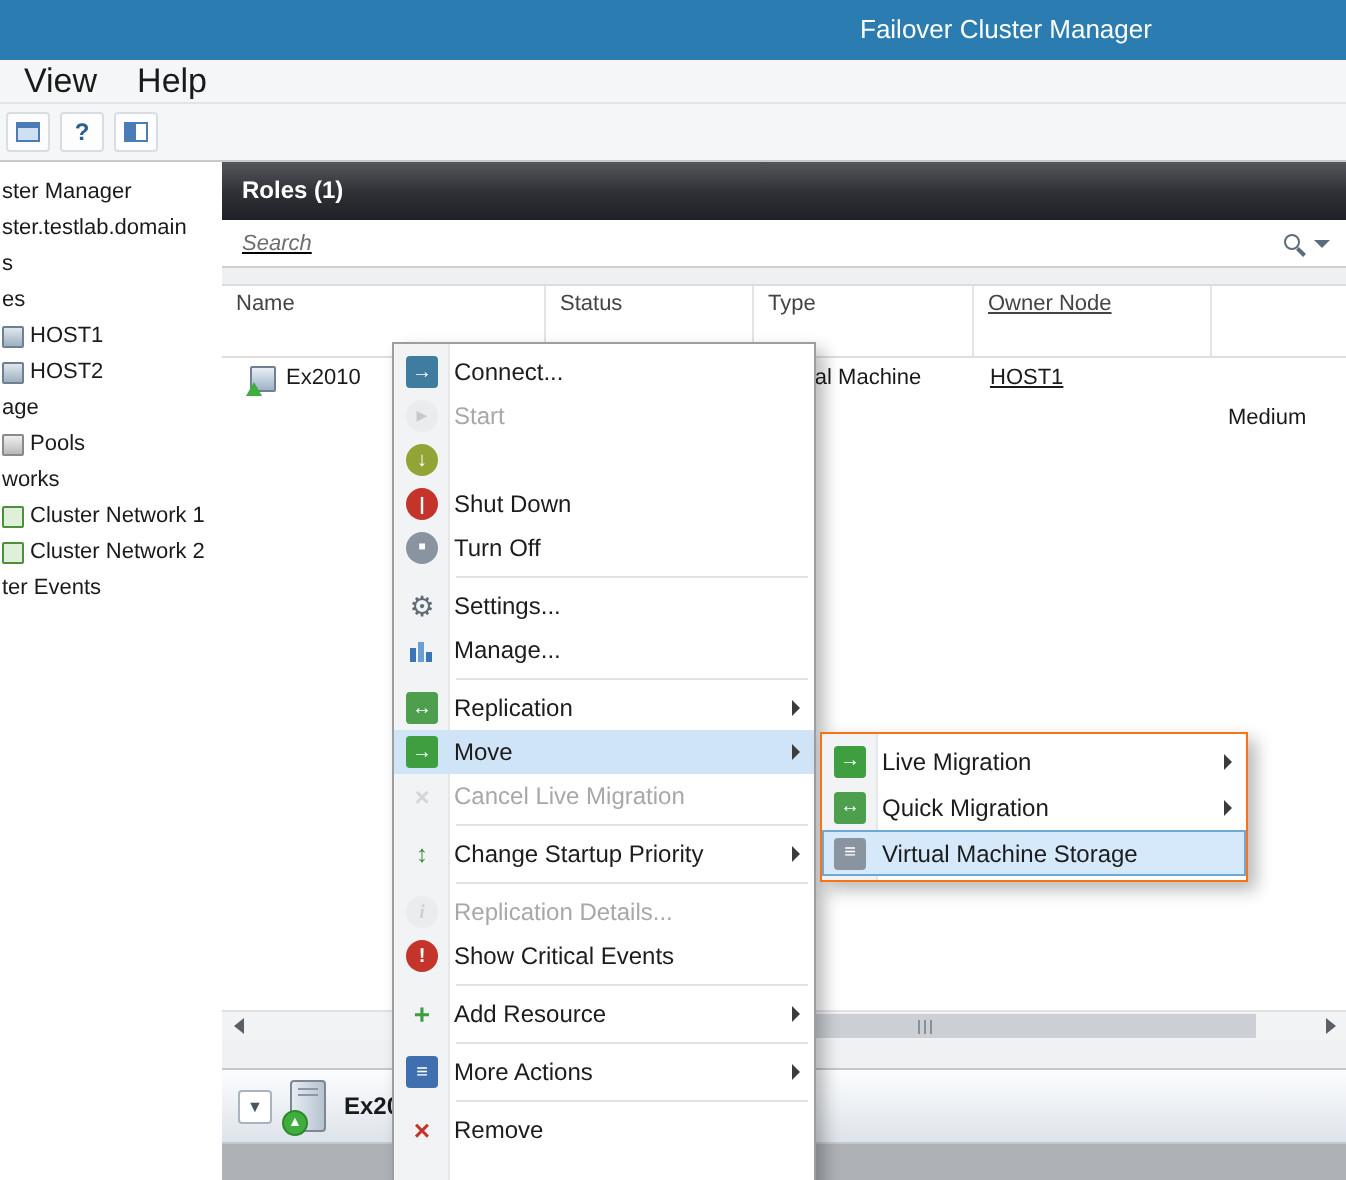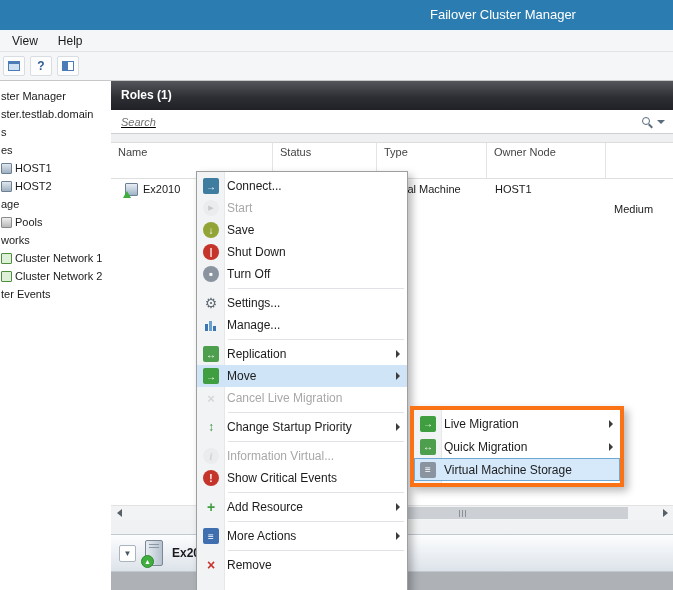--- a/index.html
+++ b/index.html
@@ -7,21 +7,21 @@
   body { font-family:"Liberation Sans","DejaVu Sans",sans-serif; }
 
   .window { position:relative; width:673px; height:590px; overflow:hidden; background:#fff; }
 
   
   .titlebar { position:absolute; top:0; left:0; width:673px; height:30px; background:#2b7cb0; }
   .titlebar .title { position:absolute; left:430px; top:0; line-height:30px; color:#fff; font-size:13px; }
 
   
   .menubar { position:absolute; top:30px; left:0; width:673px; height:22px; background:#f5f6f7; border-bottom:1px solid #e4e4e4; display:flex; align-items:center; }
-  .menubar .mitem { font-size:12px; color:#1a1a1a; padding:2px 8px; margin-left:4px; }
+  .menubar .mitem { font-size:17px; color:#1a1a1a; padding:2px 8px; margin-left:4px; }
 
   
   .toolbar { position:absolute; top:52px; left:0; width:673px; height:29px; background:#f5f6f7; border-bottom:1px solid #c8c8c8; display:flex; align-items:center; padding-left:3px; gap:5px; }
   .tb { width:22px; height:20px; display:flex; align-items:center; justify-content:center; border:1px solid #d8dde2; background:#fdfdfe; border-radius:2px; }
   .tbi-console { width:12px; height:10px; background:#cfe0f0; border:1px solid #4b7cb8; box-shadow:inset 0 2px 0 #4b7cb8; }
   .tbi-help { color:#2d5c94; font-weight:bold; font-size:12px; }
   .tbi-tree { width:12px; height:10px; border:1px solid #4b7cb8; background:linear-gradient(90deg,#4b7cb8 0 5px,#fff 5px); }
 
   
   .sidebar { position:absolute; top:81px; left:0; width:130px; bottom:0; background:#fff; border-right:1px solid #c6c6c6; padding-top:6px; overflow:hidden; }
@@ -42,21 +42,21 @@
   .search-tools { display:flex; align-items:center; gap:4px; padding-right:8px; }
   .mag { position:relative; width:12px; height:12px; }
   .mag::before { content:""; position:absolute; top:1px; left:1px; width:6px; height:6px; border:1.5px solid #5a6b7c; border-radius:50%; }
   .mag::after { content:""; position:absolute; width:5px; height:2px; background:#5a6b7c; transform:rotate(45deg); right:0px; bottom:1px; }
   .dd-arrow { width:0; height:0; border-left:4px solid transparent; border-right:4px solid transparent; border-top:4px solid #5a6b7c; }
 
   .gapband { height:9px; background:#eef0f1; border-bottom:1px solid #dcdcdc; }
 
   .cols { height:36px; display:flex; background:#fff; border-bottom:1px solid #dfdfdf; }
   .col { font-size:11px; color:#444; line-height:18px; padding-left:7px; border-right:1px solid #e4e4e4; overflow:hidden; white-space:nowrap; }
-  .w-name { width:162px; } .w-status { width:104px; } .w-type { width:110px; } .w-owner { width:119px; } .w-prio { width:60px;margin-top:40px; }
+  .w-name { width:162px; } .w-status { width:104px; } .w-type { width:110px; } .w-owner { width:119px;text-decoration:underline; } .w-prio { width:60px;margin-top:40px; }
   .col-fill { flex:1; border-right:none; }
 
   .listarea { flex:1; background:#fff; overflow:hidden; }
   .datarow { height:20px; display:flex; align-items:center; font-size:11px; color:#1a1a1a; }
   .cell { display:flex; align-items:center; overflow:hidden; white-space:nowrap; height:100%; }
   .cell.w-name { padding-left:14px; gap:5px; }
   .cell.w-status { padding-left:8px; gap:5px; }
   .cell.w-type, .cell.w-owner, .cell.w-prio { padding-left:8px; }
 
   .vm-icon { position:relative; width:13px; height:13px; flex:0 0 13px; background:linear-gradient(#e8eef5,#9fb3c6); border:1px solid #6e8094; border-radius:1px; }
@@ -79,21 +79,21 @@
   .chev-btn { width:17px; height:17px; border:1px solid #aab4bf; background:#fff; border-radius:2px; display:flex; align-items:center; justify-content:center; font-size:8px; color:#4a5560; }
   .server-big { position:relative; width:18px; height:26px; background:linear-gradient(90deg,#e7ecf2,#b6c2cf); border:1px solid #7b8894; border-radius:2px; }
   .server-big::before { content:""; position:absolute; left:3px; right:3px; top:3px; height:6px; background:repeating-linear-gradient(#8a98a6 0 1px,transparent 1px 3px); }
   .server-big::after { content:"▲"; position:absolute; left:-5px; bottom:-3px; width:11px; height:11px; font-size:7px; color:#fff; background:#3fae3f; border:1px solid #2b8a2b; border-radius:50%; display:flex; align-items:center; justify-content:center; }
   .detail-title { font-size:12px; font-weight:bold; color:#1a1a1a; }
   .detail-band { height:18px; background:#aeb2b7; }
 
   
   .cmenu { position:absolute; left:196px; top:171px; width:212px; height:426px; background:#fff; border:1px solid #9e9e9e; box-shadow:4px 4px 8px rgba(0,0,0,.28); padding:3px 0; z-index:50; }
   .cmenu::before { content:""; position:absolute; left:0; top:0; bottom:0; width:27px; background:#f2f3f5; border-right:1px solid #e6e7ea; }
-  .submenu { position:absolute; left:410px; top:366px; width:214px; background:#fff; border:4px solid #f97316; box-shadow:4px 4px 8px rgba(0,0,0,.28); padding:2px 0; z-index:55;margin-top:40px; }
+  .submenu { position:absolute; left:410px; top:366px; width:214px; background:#fff; border:1px solid #f97316; box-shadow:4px 4px 8px rgba(0,0,0,.28); padding:2px 0; z-index:55; }
   .submenu::before { content:""; position:absolute; left:0; top:0; bottom:0; width:27px; background:#f2f3f5; border-right:1px solid #e6e7ea; }
 
   .mi { position:relative; height:22px; display:flex; align-items:center; gap:8px; padding:0 20px 0 6px; font-size:12px; color:#1c1c1c; }
   .submenu .mi { height:23px; }
   .mi .lbl { flex:1; white-space:nowrap; overflow:hidden; }
   .mi.disabled .lbl { color:#a8a8a8; }
   .mi.disabled .ic { opacity:.5; filter:grayscale(70%); }
   .mi.hilite { background:#cfe4f7; }
   .mi.selected { background:#d5e9fb; box-shadow:inset 0 0 0 1px #70a8d4; }
   .msep { height:1px; background:#e1e2e5; margin:3px 3px 3px 31px; position:relative; }
@@ -255,21 +255,20 @@
     <div class="mi">
       <span class="ic ic-connect"></span>
       <span class="lbl">Connect...</span>
     </div>
     <div class="mi disabled">
       <span class="ic ic-start"></span>
       <span class="lbl">Start</span>
     </div>
     <div class="mi">
       <span class="ic ic-save"></span>
-      <span class="lbl">Save</span>
     </div>
     <div class="mi">
       <span class="ic ic-shutdown"></span>
       <span class="lbl">Shut Down</span>
     </div>
     <div class="mi">
       <span class="ic ic-turnoff"></span>
       <span class="lbl">Turn Off</span>
     </div>
     <div class="msep"></div>
@@ -298,21 +297,21 @@
     </div>
     <div class="msep"></div>
     <div class="mi">
       <span class="ic ic-priority"></span>
       <span class="lbl">Change Startup Priority</span>
       <span class="sub-arrow"></span>
     </div>
     <div class="msep"></div>
     <div class="mi disabled">
       <span class="ic ic-info"></span>
-      <span class="lbl">Information Virtual...</span>
+      <span class="lbl">Replication Details...</span>
     </div>
     <div class="mi">
       <span class="ic ic-critical"></span>
       <span class="lbl">Show Critical Events</span>
     </div>
     <div class="msep"></div>
     <div class="mi">
       <span class="ic ic-plus"></span>
       <span class="lbl">Add Resource</span>
       <span class="sub-arrow"></span>

